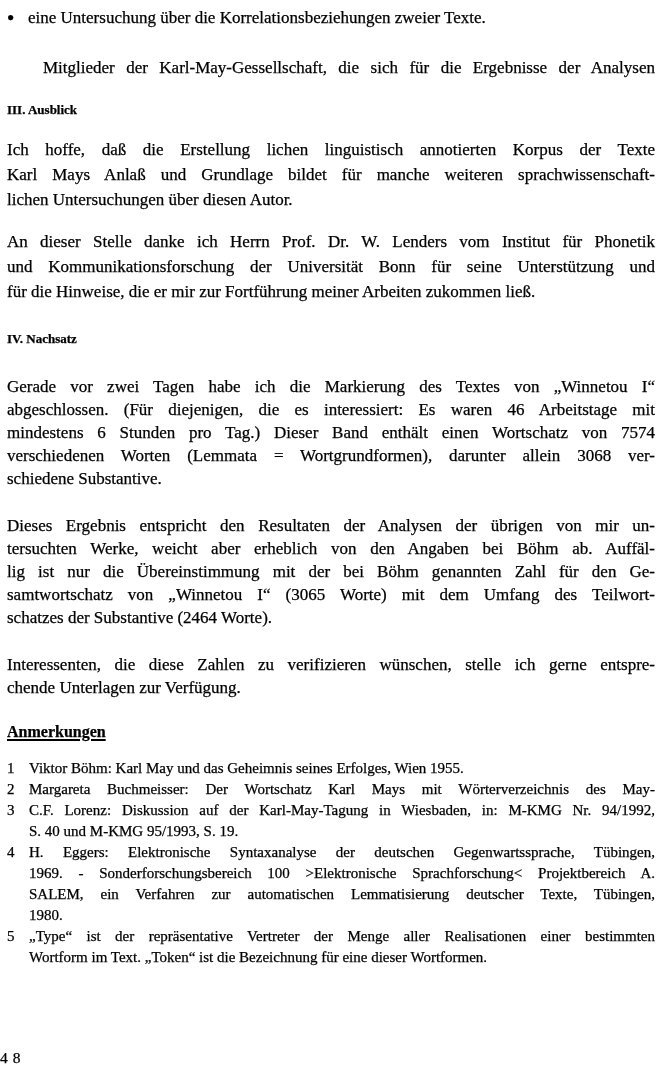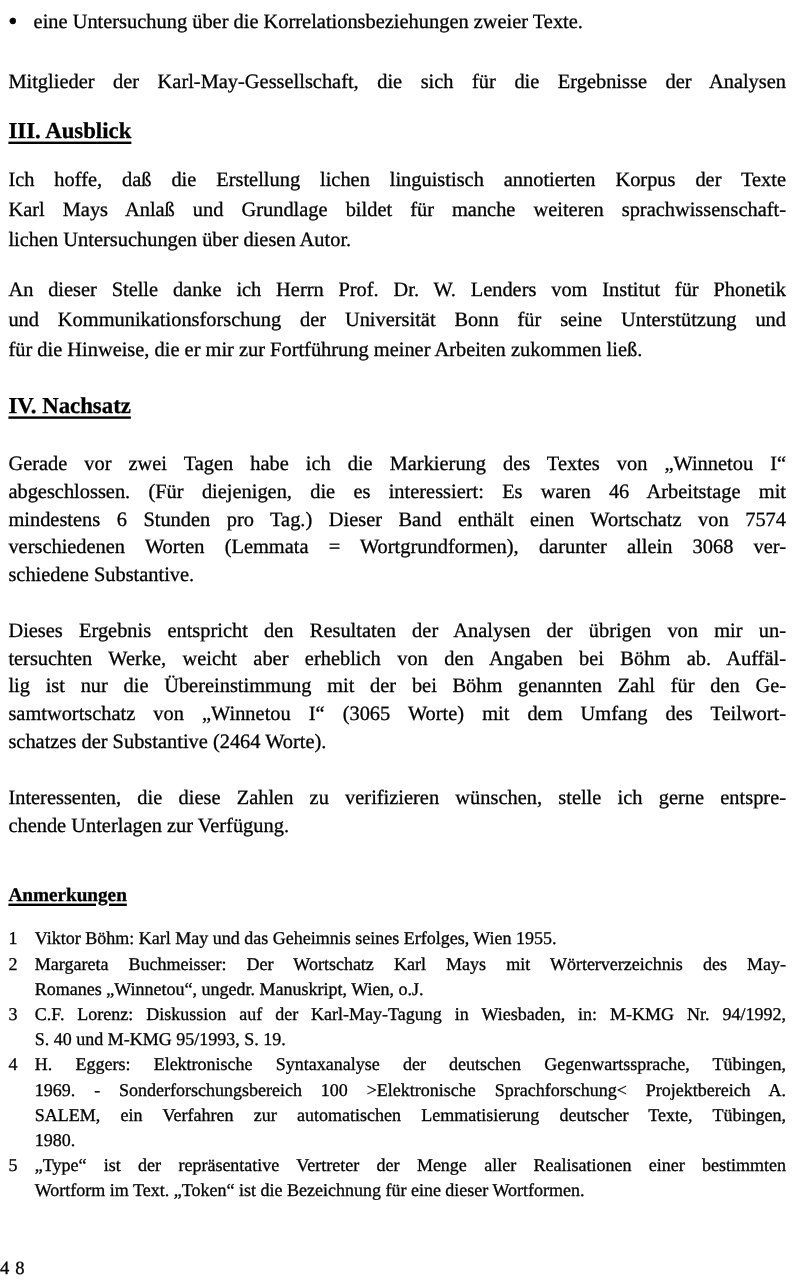--- a/index.html
+++ b/index.html
@@ -7,33 +7,33 @@
   .page {
     position:relative; width:665px; height:1072px; background:#ffffff;
     font-family:"Liberation Serif", serif; color:#000; overflow:hidden;
     -webkit-text-stroke:0.25px #000;
   }
   .content { position:absolute; left:7px; top:5px; width:648px; }
   .jline { text-align:justify; text-align-last:justify; }
   .jline.last { text-align-last:left; }
   .bullet-row { display:flex; line-height:25px; font-size:17px; }
   .bullet { width:21px; font-size:12px; flex:none; }
-  .para.intro { margin-top:24px; font-size:17px; line-height:28px; }
+  .para.intro { margin-top:24px; font-size:17px; line-height:28px;margin-left:36px; }
   .section-heading {
-    font-size:19px; font-weight:bold; text-decoration:underline;
+    font-size:13px; font-weight:bold; 
     text-underline-offset:3px; text-decoration-thickness:1.5px; line-height:24px;
   }
   .section.sec-0 { margin-top:16px; }
   .sec-0 .section-heading { margin-bottom:15px; }
   .sec-0 .para { font-size:17px; line-height:25px; }
   .sec-0 .para + .para { margin-top:17px; }
   .section.sec-1 { margin-top:23px; }
   .sec-1 .section-heading { margin-bottom:19px; }
   .sec-1 .para { font-size:17px; line-height:23px;margin-top:24px; }
-  #notes { margin-top:38px; }
+  #notes { margin-top:23px; }
   .notes-heading {
     font-size:16px; font-weight:bold; text-decoration:underline;
     text-underline-offset:2px; text-decoration-thickness:1.5px;
     line-height:20px; margin-bottom:16px;
   }
   .note { display:flex; font-size:15px; line-height:21px; }
   .note-num { width:22px; flex:none; }
   .note-body { flex:1; min-width:0; }
   .page-number {
     position:absolute; top:1049px; left:0; width:100%;
@@ -98,21 +98,20 @@
           <div class="note">
             <div class="note-num">1</div>
             <div class="note-body">
               <div class="jline last">Viktor Böhm: Karl May und das Geheimnis seines Erfolges, Wien 1955.</div>
             </div>
           </div>
           <div class="note">
             <div class="note-num">2</div>
             <div class="note-body">
               <div class="jline">Margareta Buchmeisser: Der Wortschatz Karl Mays mit Wörterverzeichnis des May-</div>
-              <div class="jline last">Romanes „Winnetou“, ungedr. Manuskript, Wien, o.J.</div>
             </div>
           </div>
           <div class="note">
             <div class="note-num">3</div>
             <div class="note-body">
               <div class="jline">C.F. Lorenz: Diskussion auf der Karl-May-Tagung in Wiesbaden, in: M-KMG Nr. 94/1992,</div>
               <div class="jline last">S. 40 und M-KMG 95/1993, S. 19.</div>
             </div>
           </div>
           <div class="note">

